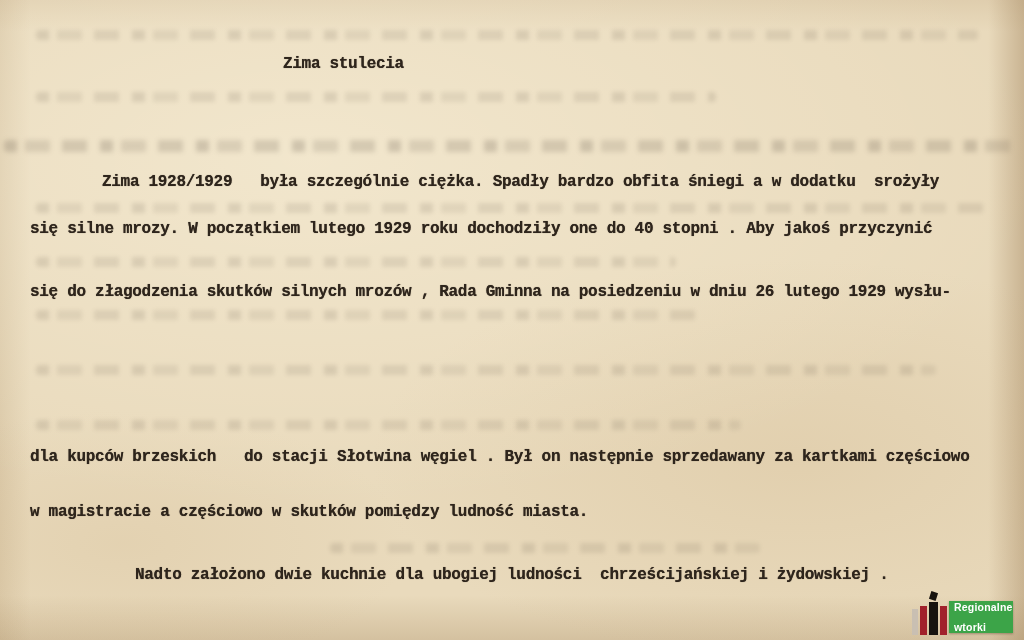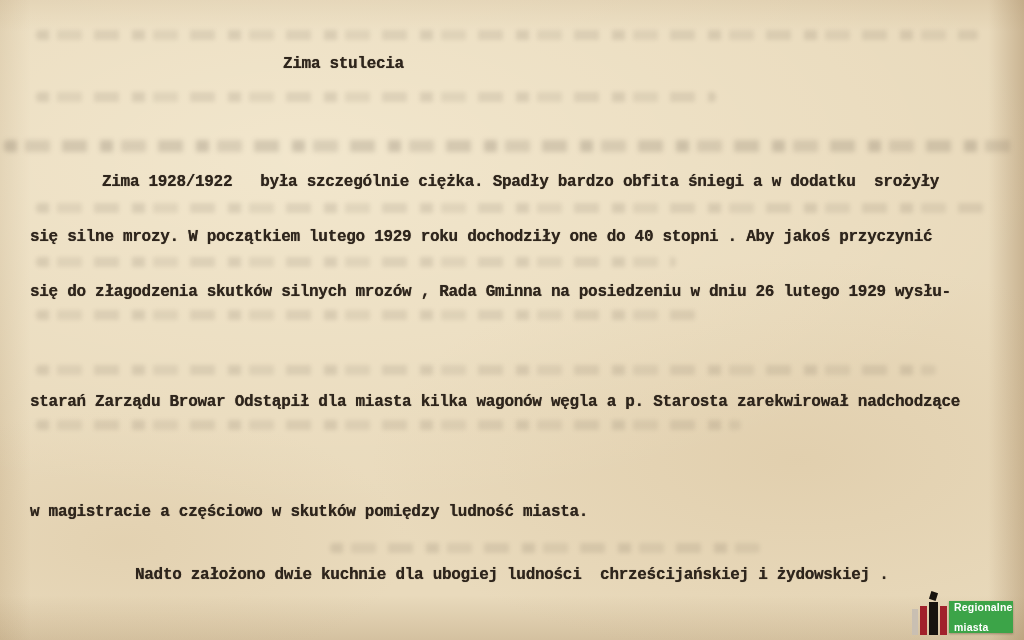--- a/index.html
+++ b/index.html
@@ -52,33 +52,33 @@
   <div class="ghost strong" style="top:140px; left:4px; width:1012px;"></div>
   <div class="ghost" style="top:203px; left:36px; width:948px;"></div>
   <div class="ghost" style="top:257px; left:36px; width:640px;"></div>
   <div class="ghost" style="top:310px; left:36px; width:660px;"></div>
   <div class="ghost" style="top:365px; left:36px; width:900px;"></div>
   <div class="ghost" style="top:420px; left:36px; width:705px;"></div>
   <div class="ghost" style="top:543px; left:330px; width:430px;"></div>
 
   <div class="tw" style="left:283px; top:55px;">Zima stulecia</div>
 
-  <div class="tw" style="left:102px; top:173px;">Zima 1928/1922   była szczególnie ciężka. Spadły bardzo obfita śniegi a w dodatku  srożyły</div>
-  <div class="tw" style="left:30px; top:228px;">się silne mrozy. W początkiem lutego 1929 roku dochodziły one do 40 stopni . Aby jakoś przyczynić</div>
+  <div class="tw" style="left:102px; top:173px;">Zima 1928/1929   była szczególnie ciężka. Spadły bardzo obfita śniegi a w dodatku  srożyły</div>
+  <div class="tw" style="left:30px; top:220px;">się silne mrozy. W początkiem lutego 1929 roku dochodziły one do 40 stopni . Aby jakoś przyczynić</div>
   <div class="tw" style="left:30px; top:283px;">się do złagodzenia skutków silnych mrozów , Rada Gminna na posiedzeniu w dniu 26 lutego 1929 wysłu-</div>
-  <div class="tw" style="left:30px; top:393px;">starań Zarządu Browar Odstąpił dla miasta kilka wagonów węgla a p. Starosta zarekwirował nadchodzące</div>
+  <div class="tw" style="left:30px; top:448px;">dla kupców brzeskich   do stacji Słotwina węgiel . Był on następnie sprzedawany za kartkami częściowo</div>
   <div class="tw" style="left:30px; top:503px;">w magistracie a częściowo w skutków pomiędzy ludność miasta.</div>
 
   <div class="tw" style="left:135px; top:566px;">Nadto założono dwie kuchnie dla ubogiej ludności  chrześcijańskiej i żydowskiej .</div>
 
   <div class="logo">
     <div class="bar" style="left:9px;  width:6px; height:26px; background:#c9bfb2;"></div>
     <div class="bar" style="left:17px; width:7px; height:29px; background:#a1212b;"></div>
     <div class="bar" style="left:26px; width:9px; height:33px; background:#17130f;"></div>
     <div class="dot" style="background:#17130f;"></div>
     <div class="bar" style="left:37px; width:7px; height:29px; background:#a1212b;"></div>
     <div class="green-box" style="background:#3ca448;">
       <span>Regionalne</span>
-      <span>miasta</span>
+      <span>wtorki</span>
     </div>
   </div>
 
 </div>
 
 </body></html>

